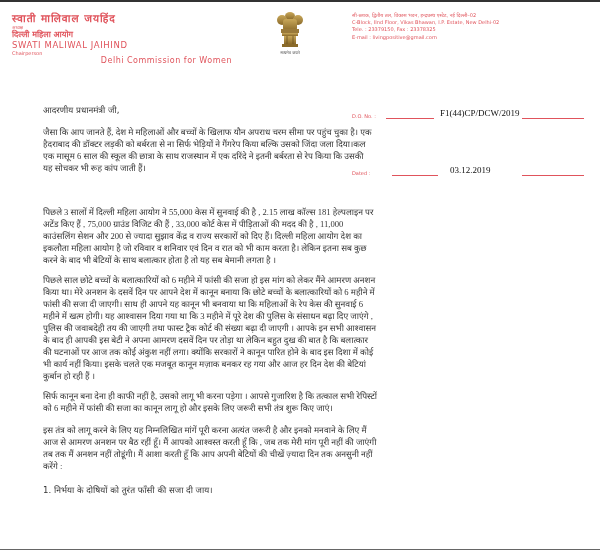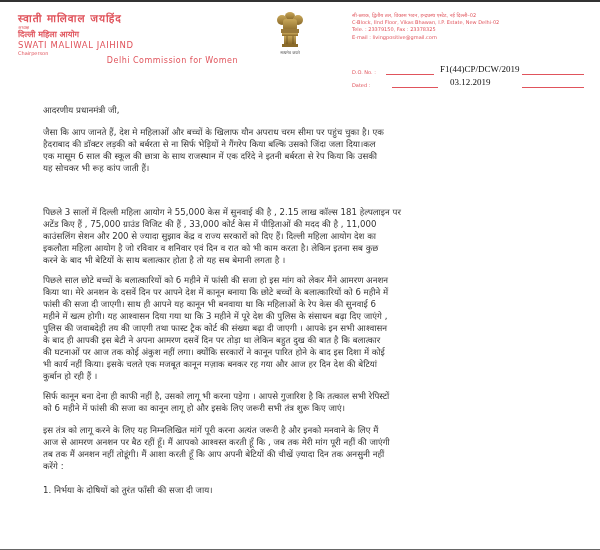--- a/index.html
+++ b/index.html
@@ -3,42 +3,42 @@
   <meta charset="utf-8">
   <style>
     html, body { margin: 0; padding: 0; background: #ffffff; }
     body {
       width: 600px; height: 550px; position: relative; overflow: hidden;
       font-family: "DejaVu Sans", sans-serif; color: #2a2a2a;
     }
     .topbar { position: absolute; left: 0; top: 0; width: 600px; height: 2px; background: #333; }
     .bottombar { position: absolute; left: 0; top: 549px; width: 600px; height: 1px; background: #666; }
 
-    .lh { position: absolute; left: 18px; top: 12px; width: 220px; color: #e0545c; }
+    .lh { position: absolute; left: 12px; top: 12px; width: 220px; color: #e0545c; }
     .lh .hi-name { font-size: 10.5px; font-weight: bold; letter-spacing: 1px; line-height: 13px; }
     .lh .hi-role { font-size: 4.5px; line-height: 5px; }
     .lh .hi-org { font-size: 8px; font-weight: bold; line-height: 10px; }
     .lh .en-name { font-size: 8.5px; letter-spacing: 0.6px; line-height: 10px; }
     .lh .en-role { font-size: 5px; line-height: 6px; }
     .lh .en-org { font-size: 8px; letter-spacing: 0.5px; line-height: 10px; text-align: right; }
 
     .emblem { position: absolute; left: 268px; top: 10px; width: 44px; height: 50px; text-align: center; }
     .emblem svg { display: block; margin: 0 auto; }
     .emblem .motto { font-size: 4px; color: #444; margin-top: 0px; }
 
     .addr { position: absolute; left: 352px; top: 12px; width: 245px; color: #e0545c; font-size: 5px; line-height: 7.2px; white-space: nowrap; }
 
     .ref { position: absolute; left: 352px; top: 64px; width: 245px; font-size: 5px; color: #e0545c; }
-    .ref .row { position: relative; height: 13px; }
+    .ref .row { position: relative; height: 13px; margin-top: 44px; }
     .ref .lbl { position: absolute; left: 0; top: 5px; }
     .ref .line1 { position: absolute; left: 34px; top: 10px; width: 48px; height: 0; border-top: 0.7px solid #e0545c; }
     .ref .line2 { position: absolute; left: 170px; top: 10px; width: 62px; height: 0; border-top: 0.7px solid #e0545c; }
     .ref .val { position: absolute; top: 0; font-family: "Liberation Serif", serif; font-size: 9px; color: #111; white-space: nowrap; }
     .salutation { position: absolute; left: 43px; top: 104px; font-size: 8.6px; color: #333; }
-    .para { position: absolute; left: 43px; width: 520px; font-size: 8.6px; line-height: 12px; color: #333; text-align: justify; }
+    .para { position: absolute; left: 43px; width: 520px; font-size: 8.6px; line-height: 12px; color: #333; text-align: justify; font-family: Liberation Serif, serif; }
     .para .ln { display: block; white-space: nowrap; overflow: hidden; }
     .demand { position: absolute; left: 43px; top: 484px; font-size: 8.6px; color: #333; text-align: center; }
   </style>
 </head>
 <body>
 
 <div class="topbar"></div>
 
 <div class="lh">
   <div class="hi-name">स्वाती मालिवाल जयहिंद</div>

